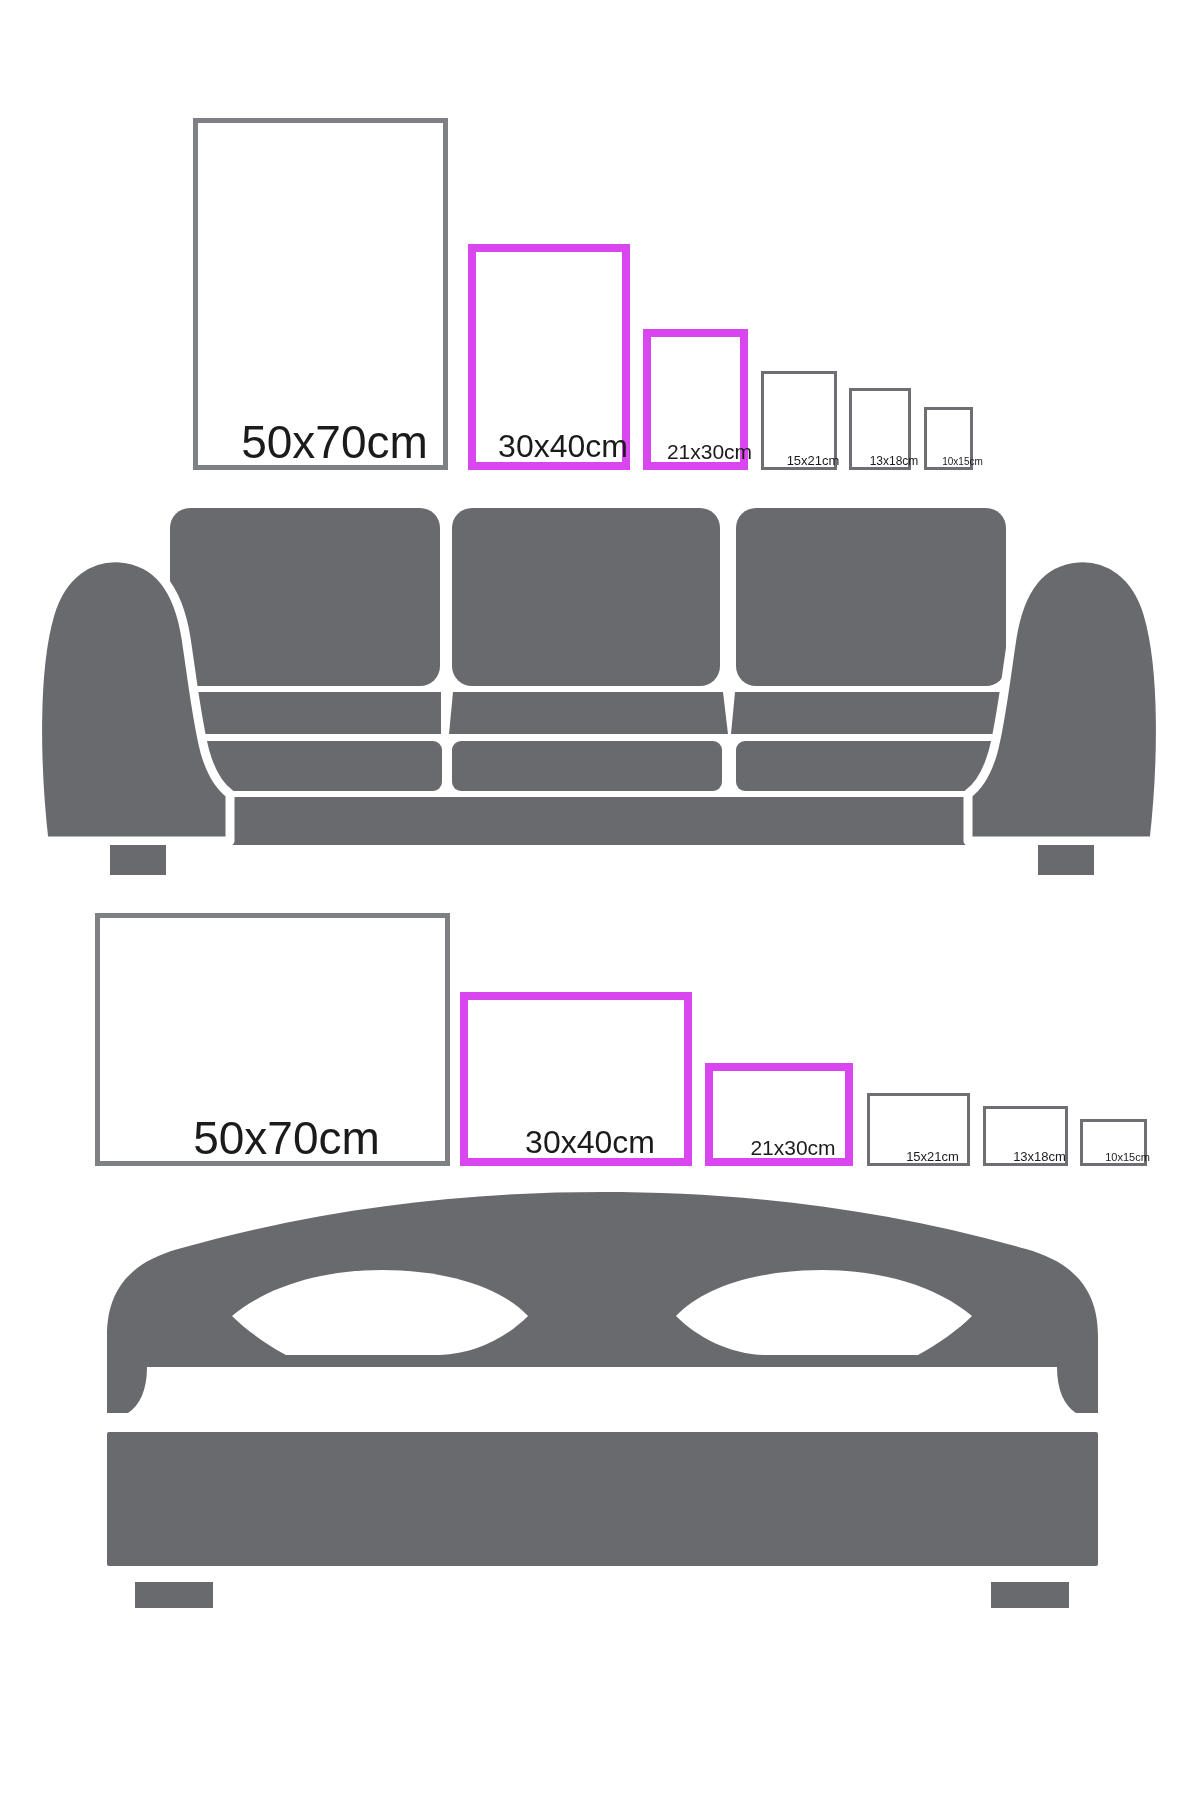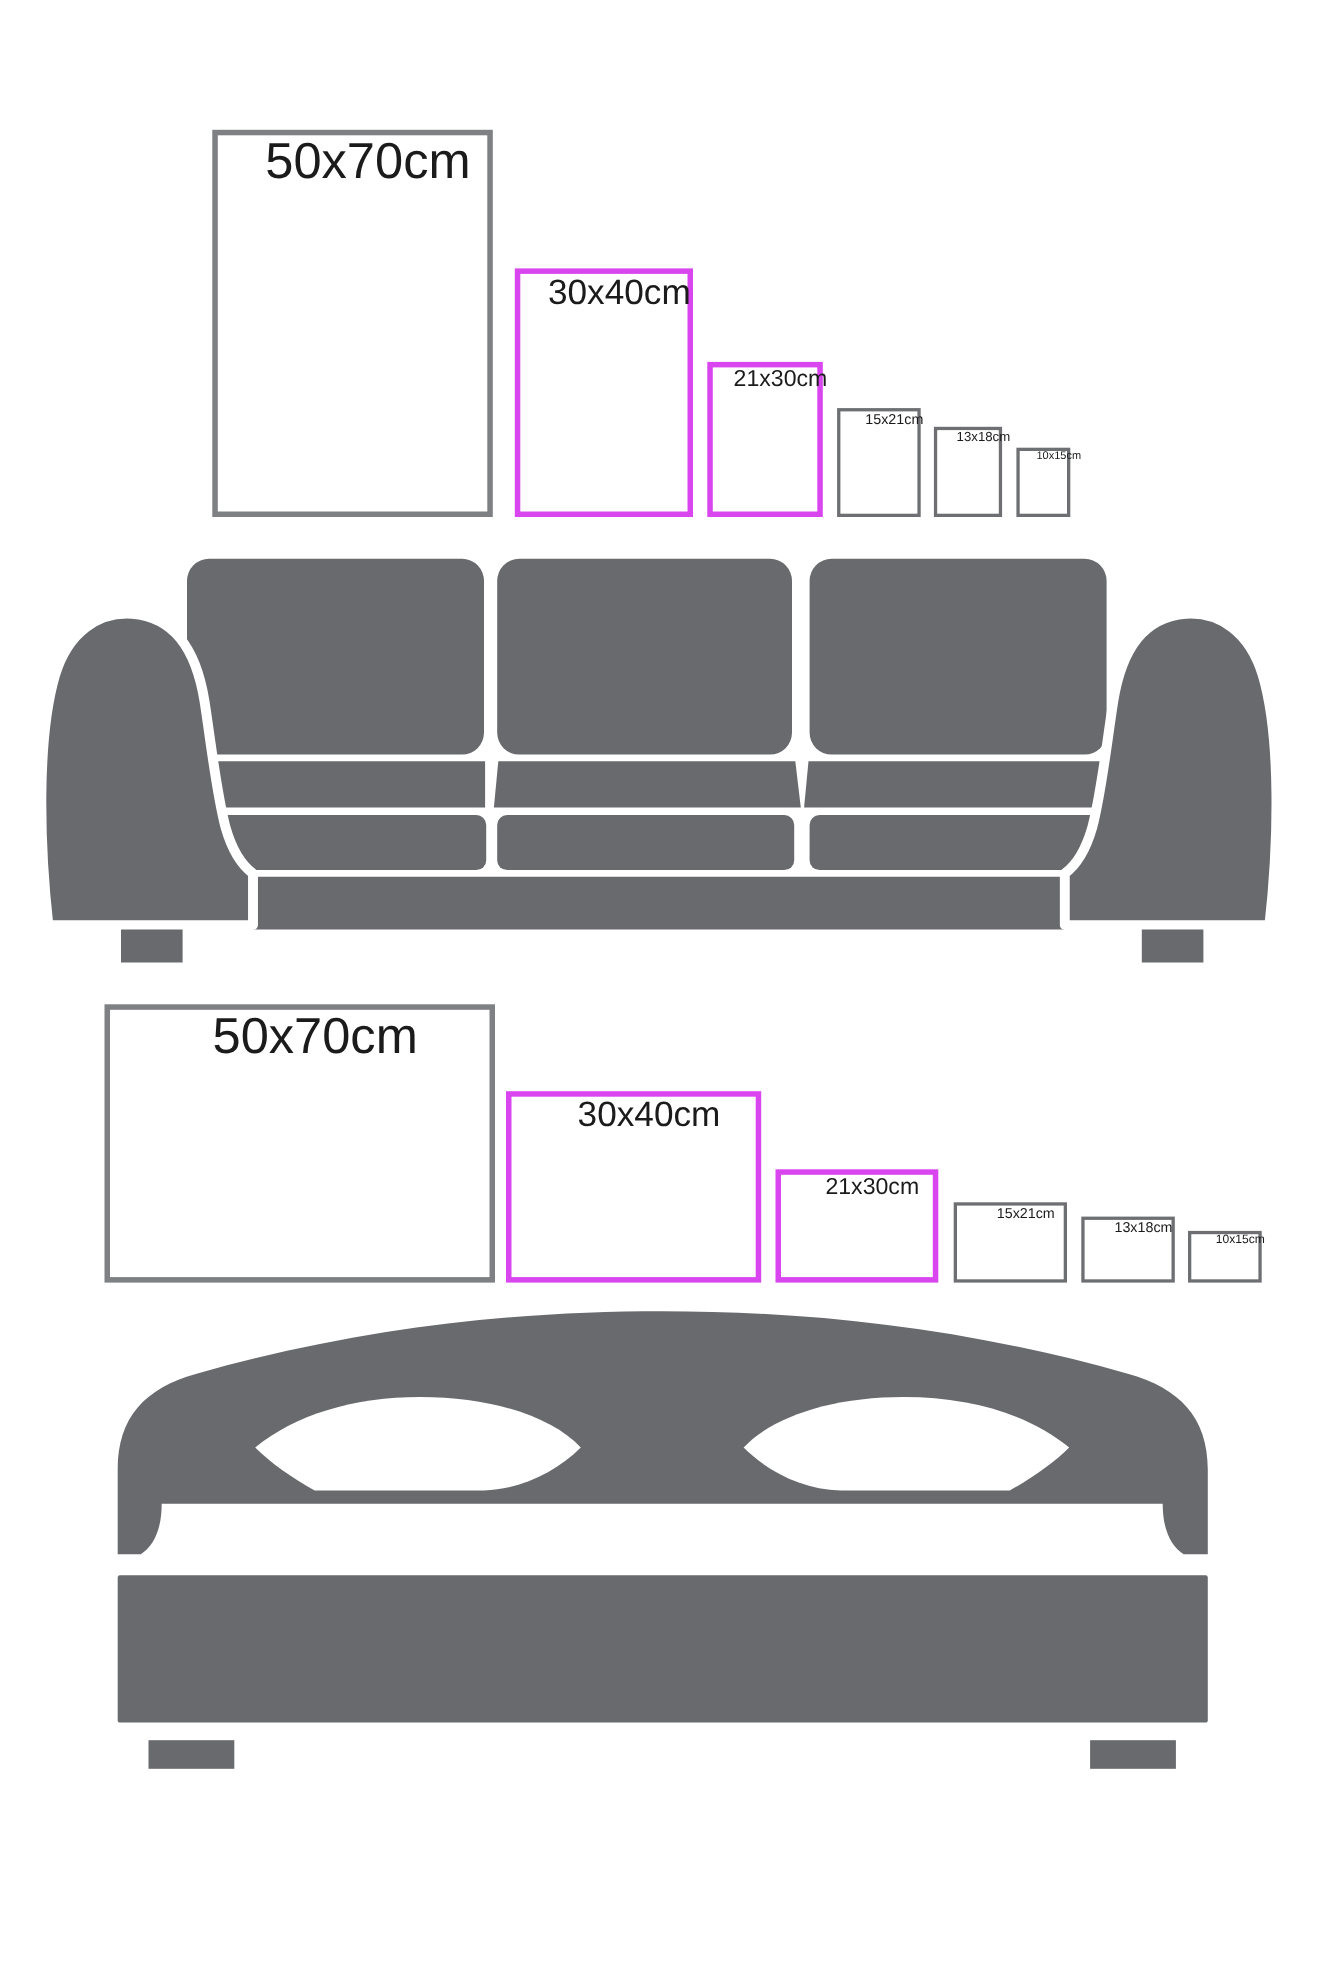--- a/index.html
+++ b/index.html
@@ -8,26 +8,26 @@
     width:1200px;height:1800px;
     background:#ffffff;
     font-family:"Liberation Sans","DejaVu Sans",sans-serif;
     overflow:hidden;
   }
   .frame{
     position:absolute;
     box-sizing:border-box;
     background:#ffffff;
     display:flex;
-    align-items:flex-start;
+    align-items:flex-end;
     justify-content:center;
     padding-left:28px;
   }
   .frame-lg{border:5px solid #7e8083;}
-  .frame-md{border:5px solid #d946ef;}
+  .frame-md{border:8px solid #d946ef;}
   .frame-sm{border:3px solid #6d6f72;}
   .frame span{
     color:#1b1b1b;
     white-space:nowrap;
     line-height:1;
   }
   svg{position:absolute;left:0;top:0;}
 </style>
 </head>
 <body>

